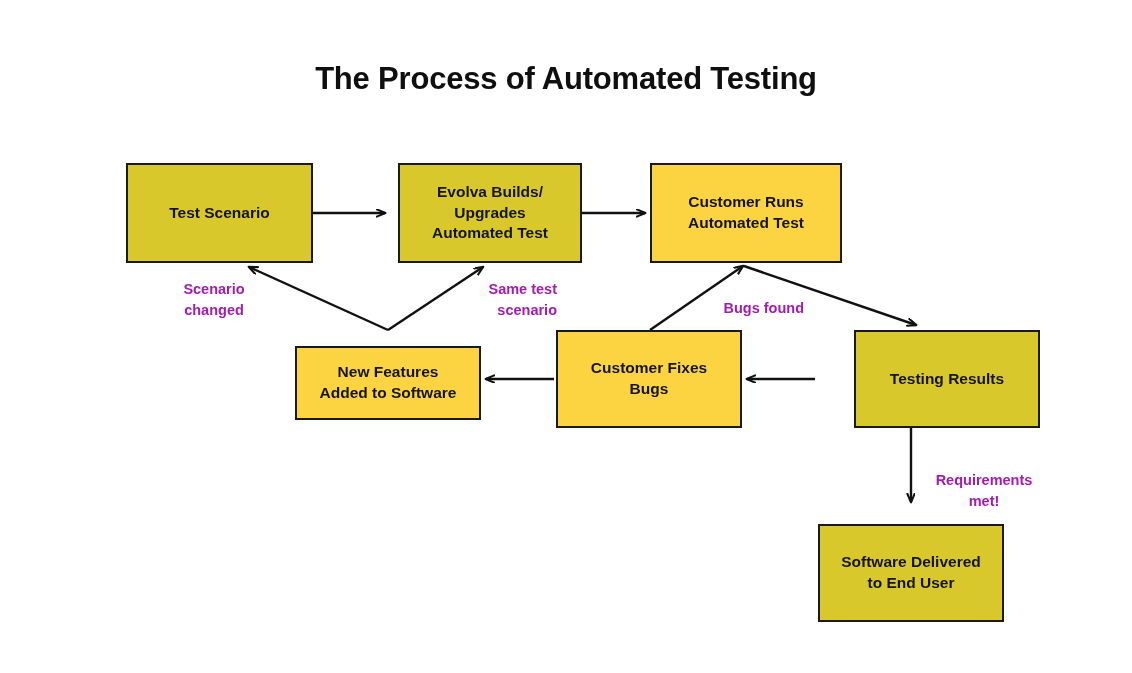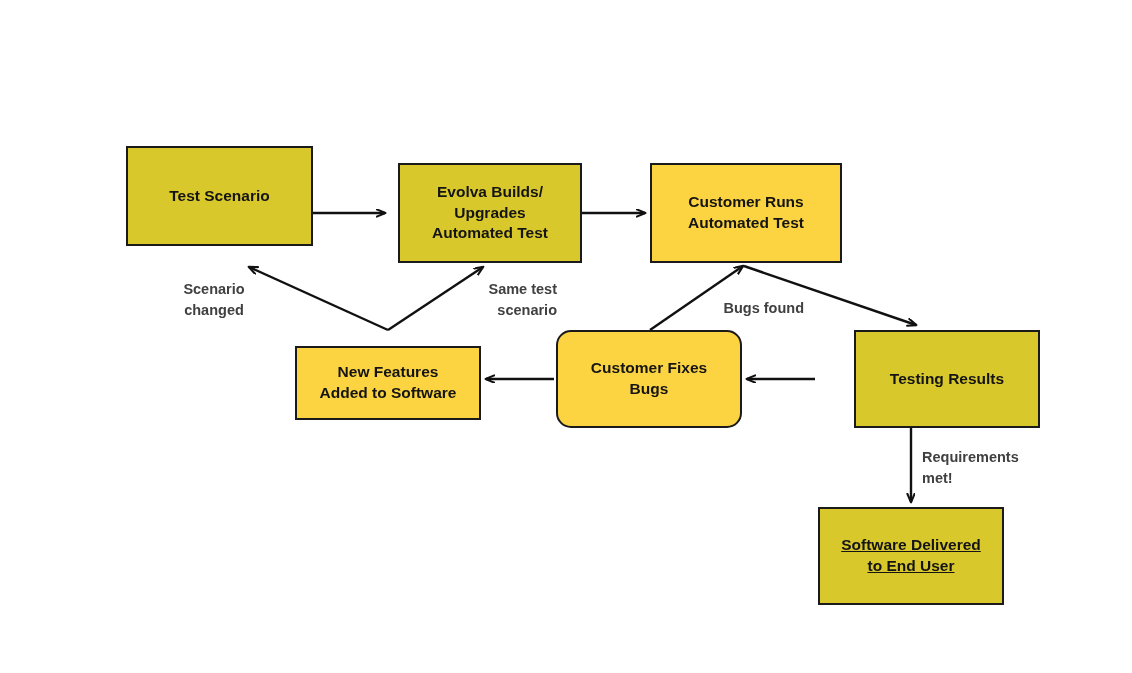--- a/index.html
+++ b/index.html
@@ -52,32 +52,33 @@
     color: #141414;
     line-height: 1.33;
     padding: 4px 8px;
     white-space: pre-line;
     z-index: 2;
   }
   .edge-label {
     position: absolute;
     font-size: 14.5px;
     font-weight: bold;
-    color: #404040;
+    color: #a21caf;
     line-height: 1.42;
     text-align: center;
     white-space: pre-line;
     z-index: 3;
   }
 </style>
 </head>
 <body>
 
 <div id="canvas" style="background: rgb(255, 255, 255);">
 
+  <div class="diagram-title">The Process of Automated Testing</div>
 
   <svg id="edges" viewBox="0 0 1132 673" xmlns="http://www.w3.org/2000/svg">
     <defs>
       <marker id="arrowhead" markerWidth="11" markerHeight="11" refX="9.2" refY="4.2" orient="auto" markerUnits="userSpaceOnUse">
         <path d="M1,0.6 L9.6,4.2 L1,7.8" fill="none" stroke="#111111" stroke-width="2.1" stroke-linecap="round" stroke-linejoin="round"></path>
       </marker>
     </defs>
     <g id="edge-paths" stroke="#111111" stroke-width="2.4" fill="none" stroke-linecap="butt">
         <polyline points="313,213 385,213" marker-end="url(#arrowhead)"></polyline>
         <polyline points="574,213 645,213" marker-end="url(#arrowhead)"></polyline>
@@ -85,37 +86,37 @@
         <polyline points="388,330 483,267" marker-end="url(#arrowhead)"></polyline>
         <polyline points="744,266 916,325" marker-end="url(#arrowhead)"></polyline>
         <polyline points="650,330 743,266" marker-end="url(#arrowhead)"></polyline>
         <polyline points="815,379 747,379" marker-end="url(#arrowhead)"></polyline>
         <polyline points="554,379 486,379" marker-end="url(#arrowhead)"></polyline>
         <polyline points="911,428 911,502" marker-end="url(#arrowhead)"></polyline>
       </g>
   </svg>
 
   <div id="nodes-layer">
-      <div class="node" style="left: 126px; top: 146px; width: 187px; height: 100px; background: rgb(217, 200, 44);">Test Scenario</div>
+      <div class="node" style="left: 126px; top: 163px; width: 187px; height: 100px; background: rgb(217, 200, 44);">Test Scenario</div>
       <div class="node" style="left: 390px; top: 163px; width: 184px; height: 100px; background: rgb(217, 200, 44); margin-left: 8px;">Evolva Builds/
 Upgrades
 Automated Test</div>
       <div class="node" style="left: 650px; top: 163px; width: 192px; height: 100px; background: rgb(252, 212, 65);">Customer Runs
 Automated Test</div>
       <div class="node" style="left: 295px; top: 330px; width: 186px; height: 74px; background: rgb(252, 212, 65); margin-top: 16px;">New Features
 Added to Software</div>
-      <div class="node" style="left: 556px; top: 330px; width: 186px; height: 98px; background: rgb(252, 212, 65); border-radius: 15px;">Customer Fixes
+      <div class="node" style="left: 556px; top: 330px; width: 186px; height: 98px; background: rgb(252, 212, 65);">Customer Fixes
 Bugs</div>
       <div class="node" style="left: 818px; top: 330px; width: 186px; height: 98px; background: rgb(217, 200, 44); margin-left: 36px;">Testing Results</div>
-      <div class="node" style="left: 818px; top: 507px; width: 186px; height: 98px; background: rgb(217, 200, 44); text-decoration: underline;">Software Delivered
+      <div class="node" style="left: 818px; top: 524px; width: 186px; height: 98px; background: rgb(217, 200, 44);">Software Delivered
 to End User</div>
     </div>
   <div id="labels-layer">
       <div class="edge-label" style="left: 172px; top: 279px; width: 84px; text-align: center;">Scenario
 changed</div>
       <div class="edge-label" style="left: 471px; top: 279px; width: 86px; text-align: right;">Same test
 scenario</div>
       <div class="edge-label" style="left: 712px; top: 298px; width: 92px; text-align: right;">Bugs found</div>
-      <div class="edge-label" style="left: 922px; top: 447px; width: 124px; text-align: left;">Requirements
+      <div class="edge-label" style="left: 922px; top: 470px; width: 124px; text-align: center;">Requirements
 met!</div>
     </div>
 
 </div>
 
 </body></html>

